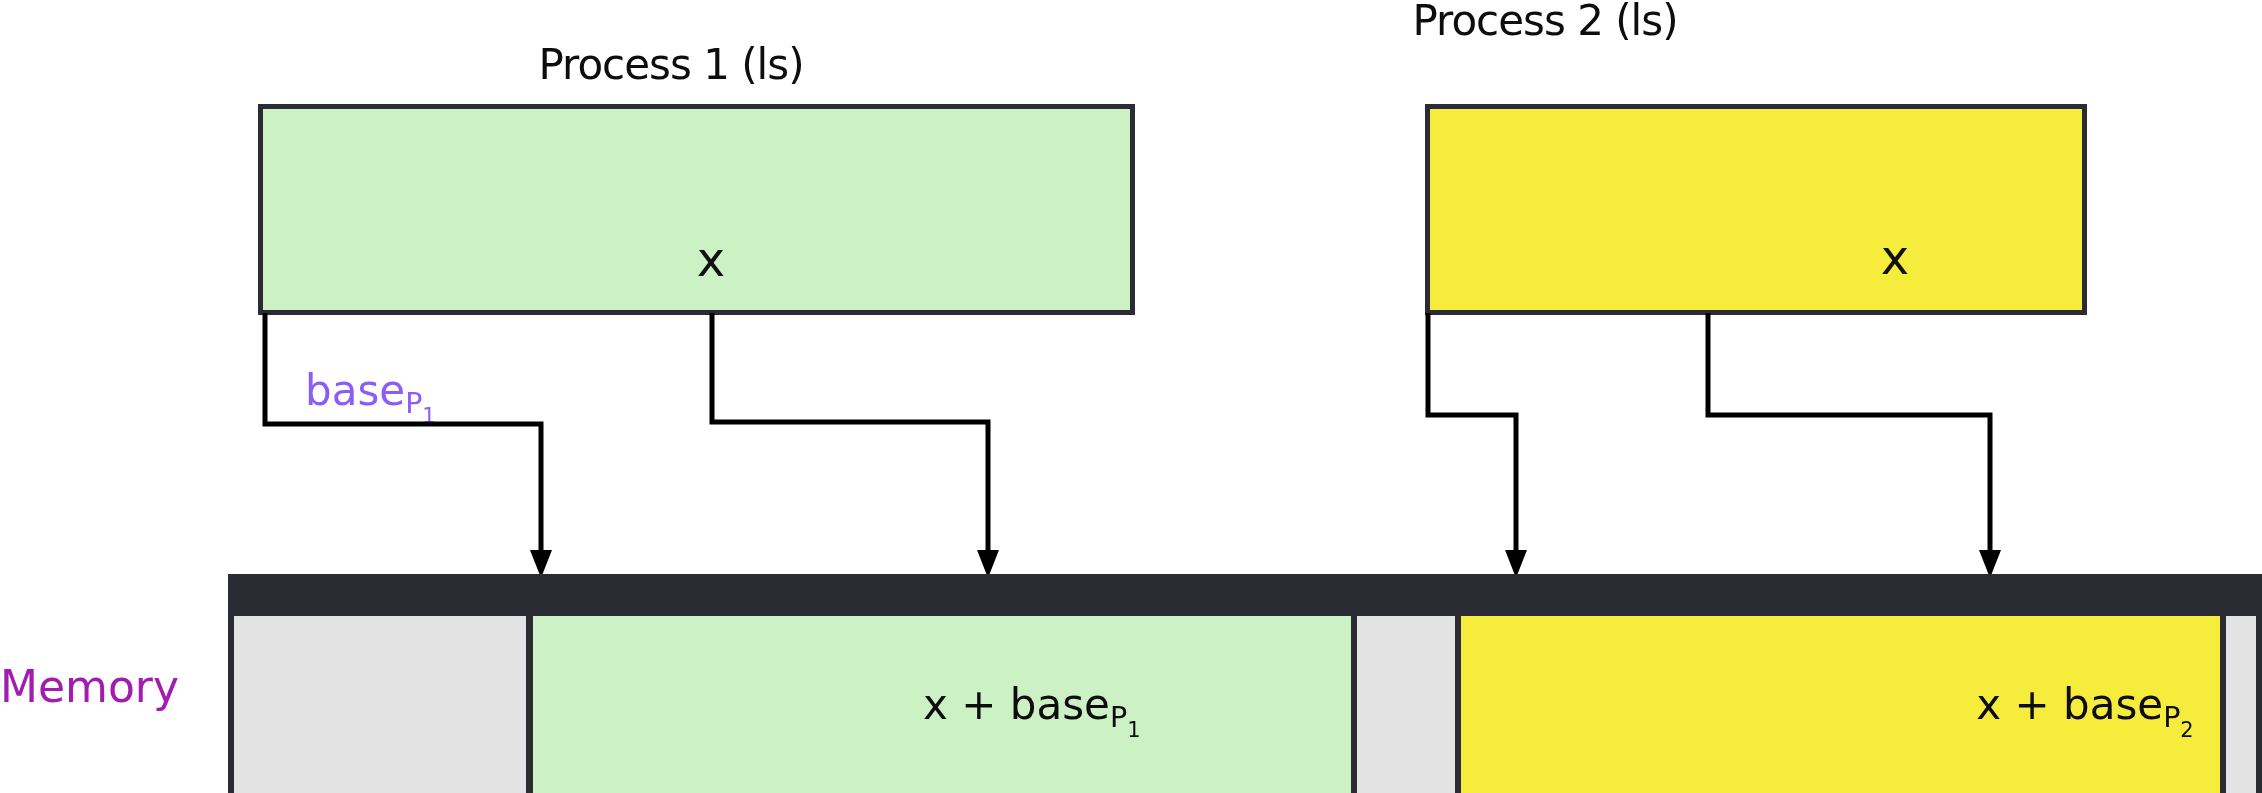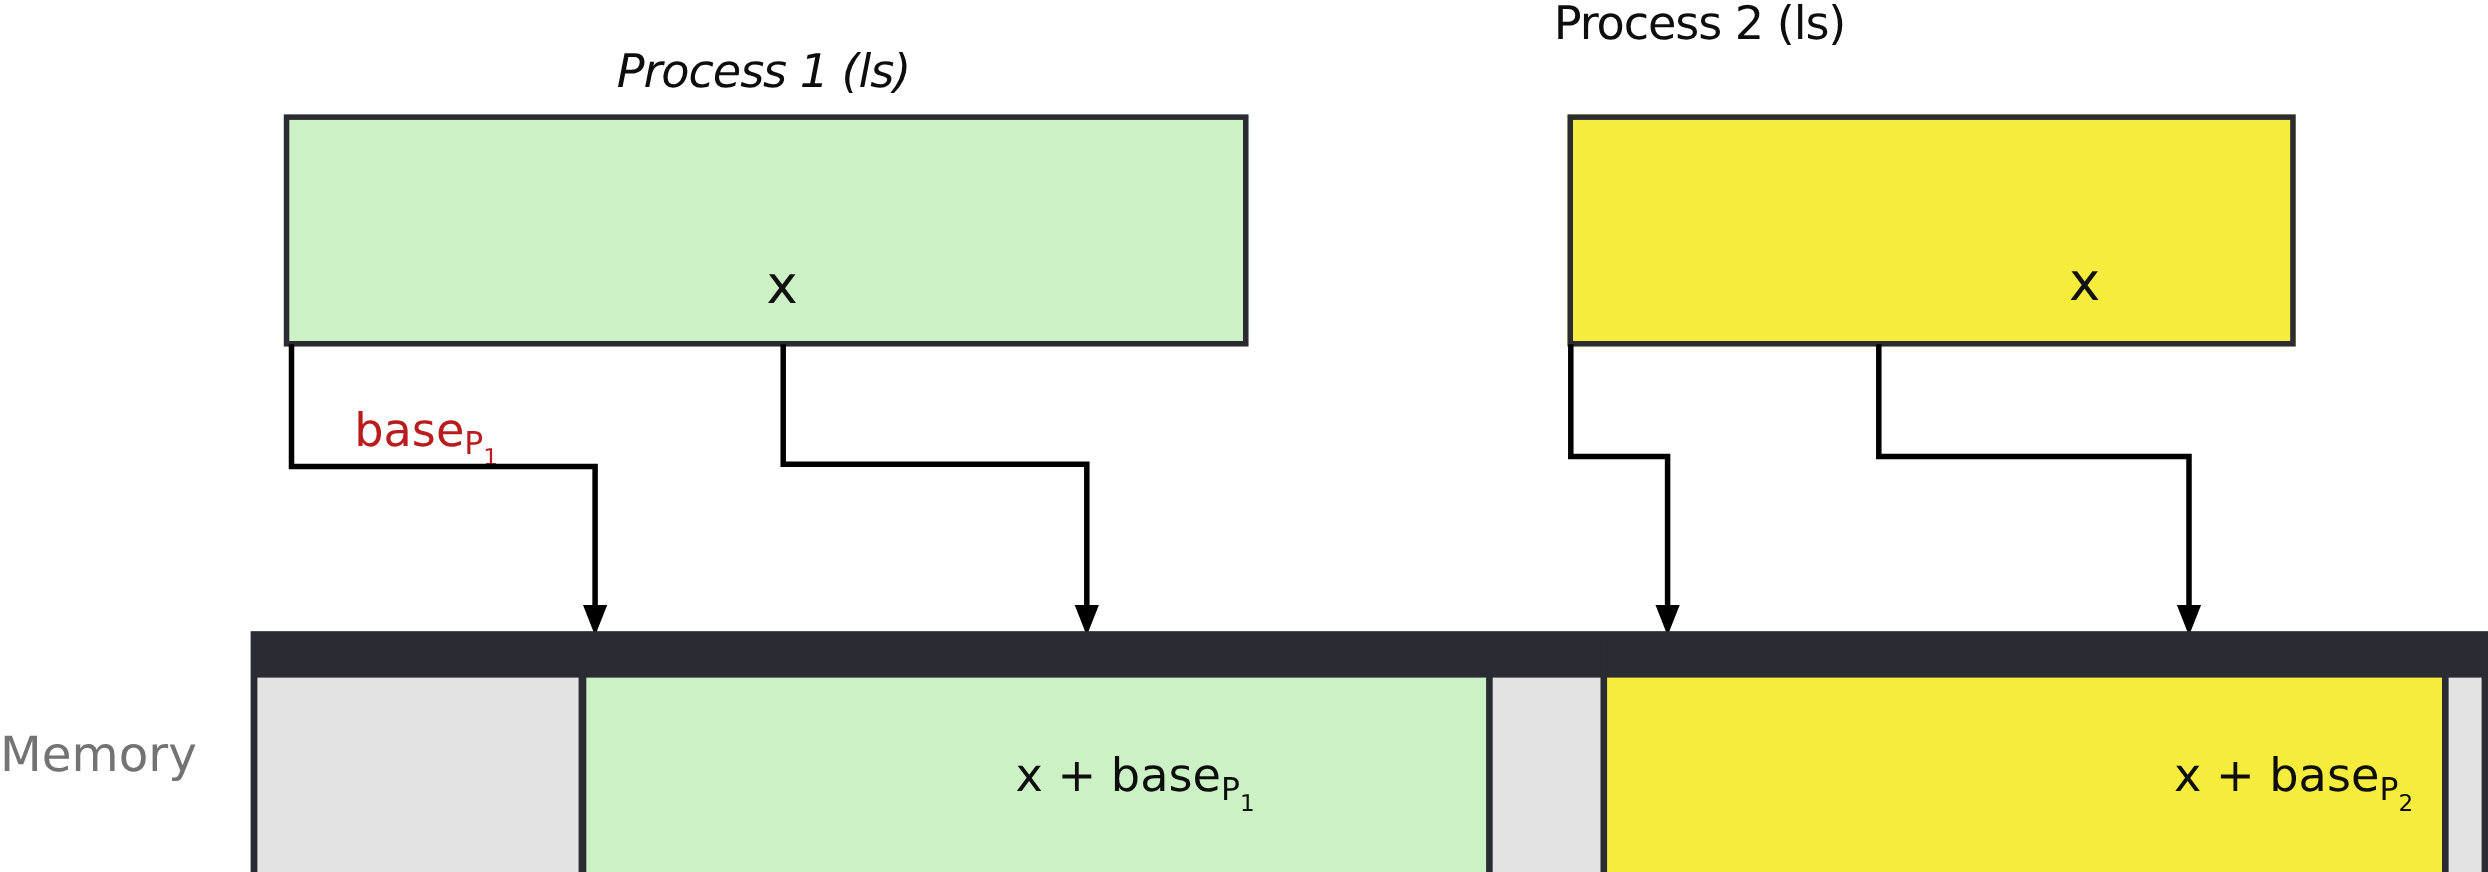--- a/index.html
+++ b/index.html
@@ -19,21 +19,21 @@
   .title {
     position: absolute;
     width: 600px;
     text-align: center;
     font-size: 42px;
     letter-spacing: -1px;
     line-height: 1.1;
     white-space: nowrap;
     color: #0d0d0d;
   }
-  .p1t { left: 394px; top: 42px; font-style: italic; }
+  .p1t { left: 371px; top: 42px; }
   .p2t { left: 1245px; top: -2px; }
 
   .box {
     position: absolute;
     box-sizing: border-box;
     border: 5px solid var(--border);
     top: 104px;
     height: 211px;
   }
   .green-box { left: 258px; width: 877px; background: var(--green); }
@@ -48,22 +48,21 @@
   }
   .green-box .xlab { left: 448px; top: 150px; }
   .yellow-box .xlab { left: 465px; top: 148px; }
 
   .baselab {
     position: absolute;
     top: 370px;
     font-size: 42px;
     line-height: 1;
     white-space: nowrap;
-    color: #b91c1c;
-    margin-left: 17px;
+    color: #8b5cf6;
   }
   .bp1 { left: 305px; }
   .bp2 { left: 1462px; }
   .s1 { font-size: 68%; vertical-align: -0.28em; }
   .s2 { font-size: 50%; vertical-align: -0.85em; }
 
   .overlay {
     position: absolute;
     left: 0; top: 0;
     width: 2262px;
@@ -73,21 +72,21 @@
   .conn path { fill: none; stroke: var(--line); stroke-width: 5px; }
   .conn polygon { fill: var(--line); stroke: none; }
 
   .memlabel {
     position: absolute;
     left: 0px;
     top: 665px;
     font-size: 44px;
     line-height: 1;
     white-space: nowrap;
-    color: #737373;
+    color: #a21caf;
   }
 
   .membar {
     position: absolute;
     left: 228px;
     top: 574px;
     width: 2034px;
     height: 219px;
     box-sizing: border-box;
     border: 6px solid var(--border);

